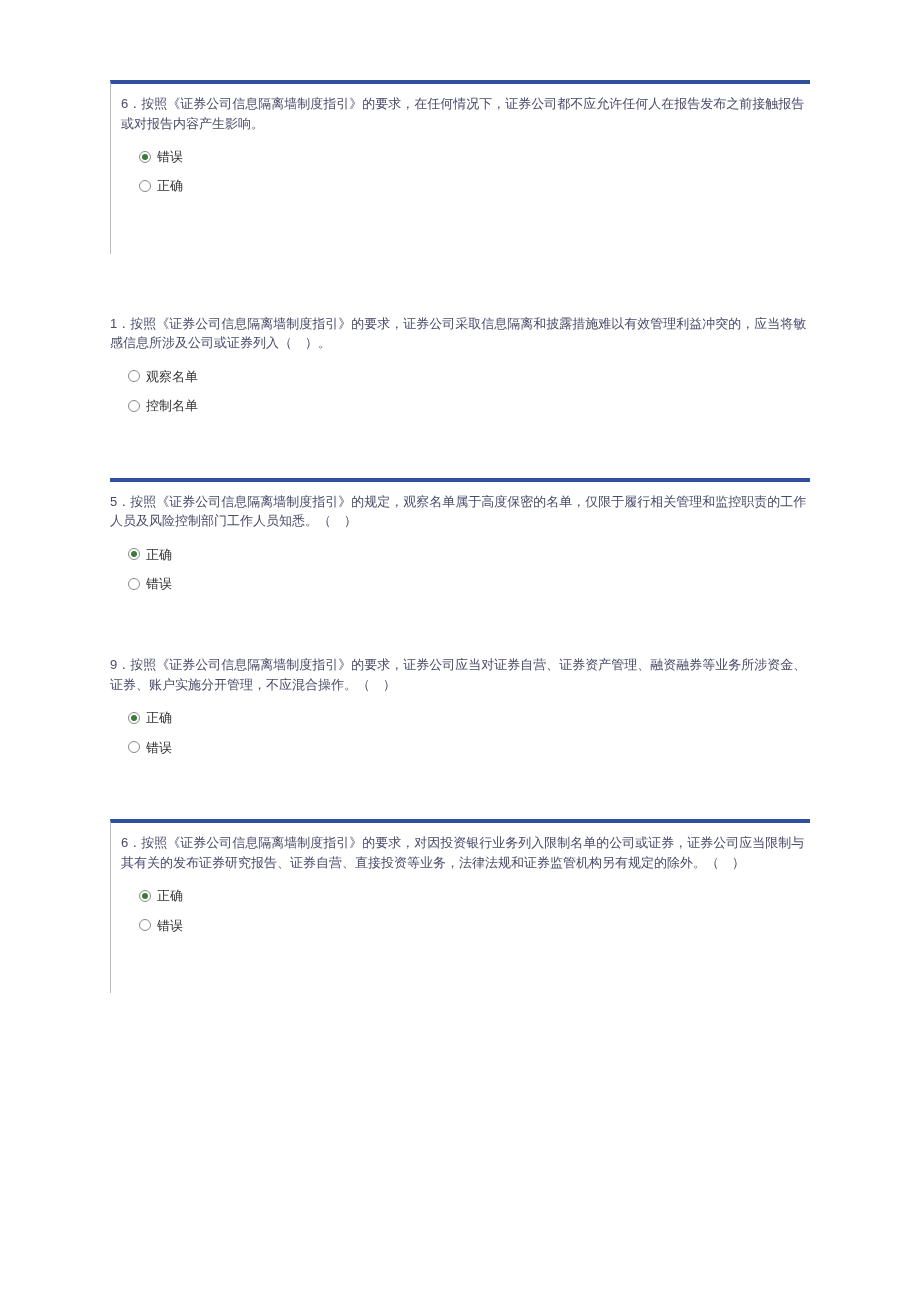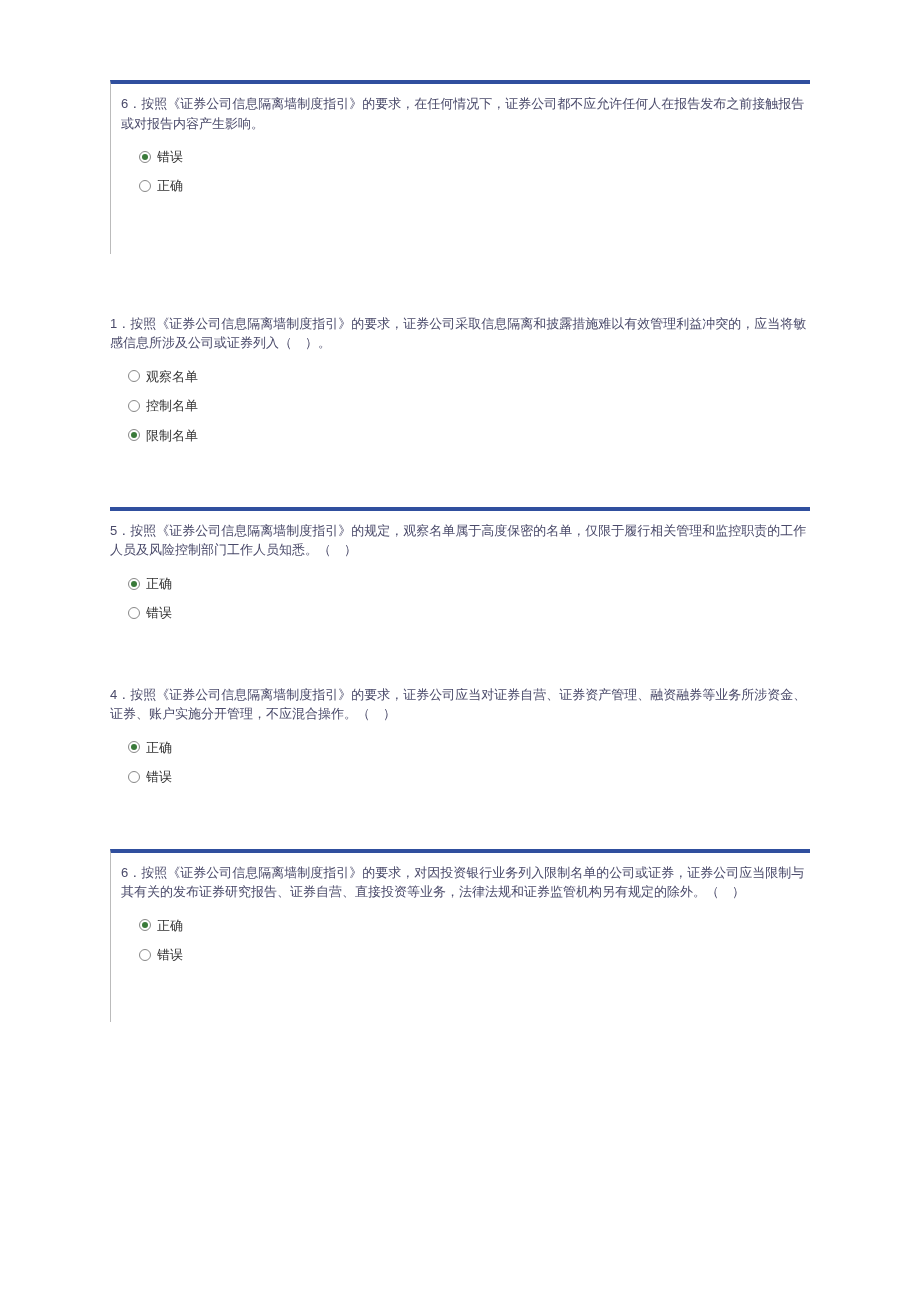--- a/index.html
+++ b/index.html
@@ -80,41 +80,37 @@
       <div class="question-text">1．按照《证券公司信息隔离墙制度指引》的要求，证券公司采取信息隔离和披露措施难以有效管理利益冲突的，应当将敏感信息所涉及公司或证券列入（　）。</div>
       <div class="options">
         <div class="option">
           <span class="radio"></span>
           <span class="option-label">观察名单</span>
         </div>
         <div class="option">
           <span class="radio"></span>
           <span class="option-label">控制名单</span>
         </div>
-        <div class="option">
-          <span class="radio selected"></span>
-          <span class="option-label">限制名单</span>
-        </div>
       </div>
     </div>
     <div class="question-block with-bar">
       <div class="question-text">5．按照《证券公司信息隔离墙制度指引》的规定，观察名单属于高度保密的名单，仅限于履行相关管理和监控职责的工作人员及风险控制部门工作人员知悉。（　）</div>
       <div class="options">
         <div class="option">
           <span class="radio selected"></span>
           <span class="option-label">正确</span>
         </div>
         <div class="option">
           <span class="radio"></span>
           <span class="option-label">错误</span>
         </div>
       </div>
     </div>
     <div class="question-block">
-      <div class="question-text">4．按照《证券公司信息隔离墙制度指引》的要求，证券公司应当对证券自营、证券资产管理、融资融券等业务所涉资金、证券、账户实施分开管理，不应混合操作。（　）</div>
+      <div class="question-text">9．按照《证券公司信息隔离墙制度指引》的要求，证券公司应当对证券自营、证券资产管理、融资融券等业务所涉资金、证券、账户实施分开管理，不应混合操作。（　）</div>
       <div class="options">
         <div class="option">
           <span class="radio selected"></span>
           <span class="option-label">正确</span>
         </div>
         <div class="option">
           <span class="radio"></span>
           <span class="option-label">错误</span>
         </div>
       </div>

